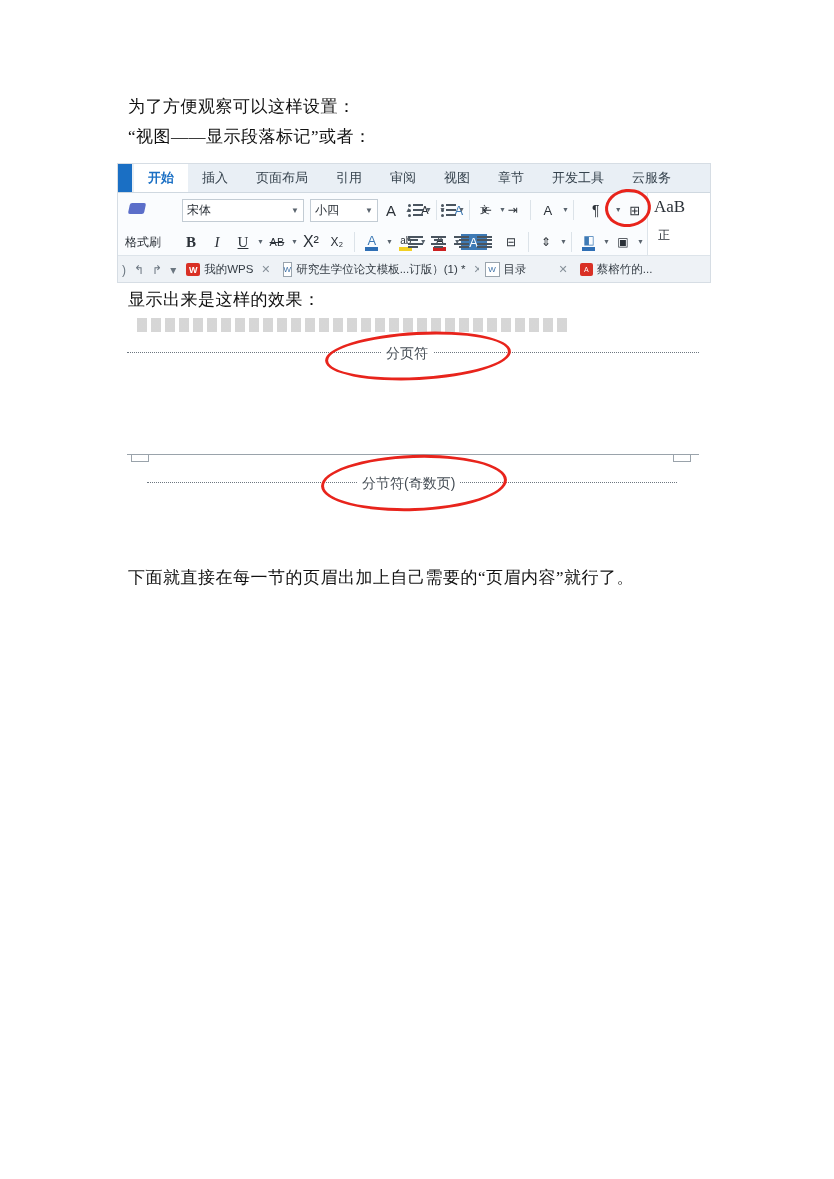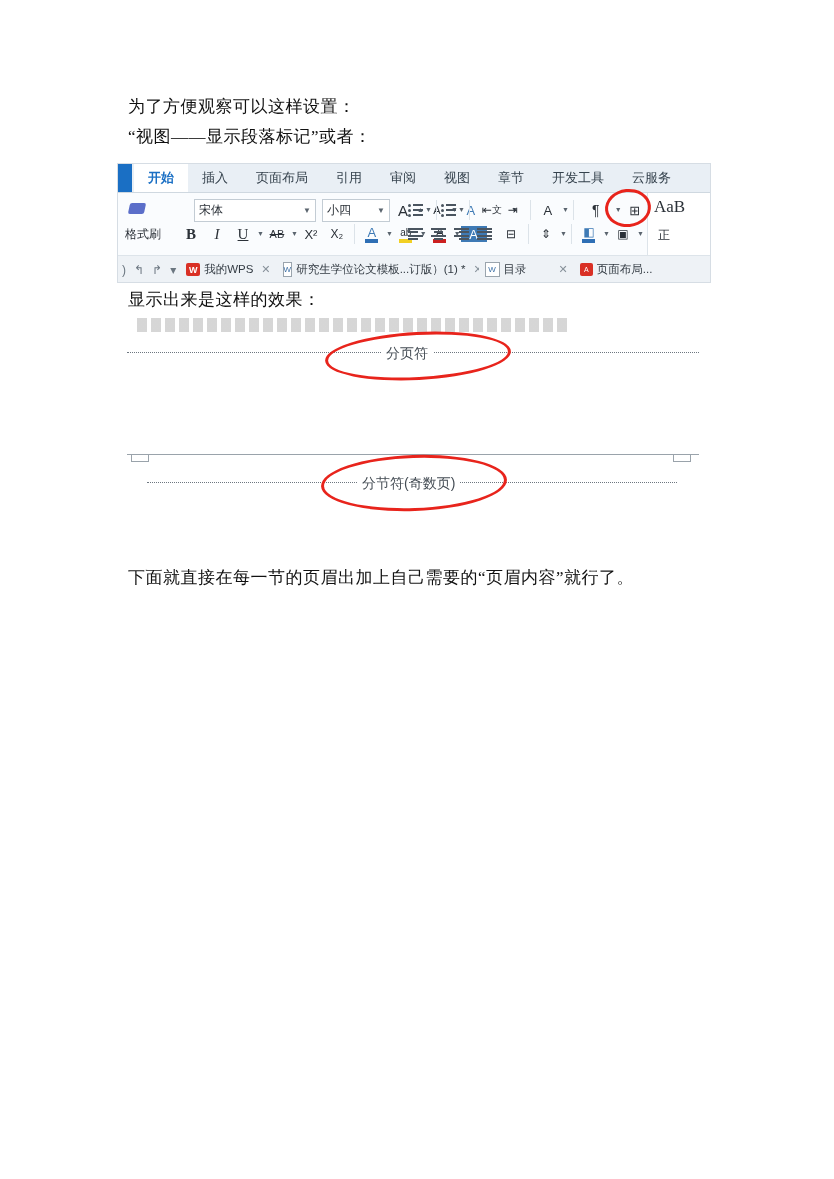--- a/index.html
+++ b/index.html
@@ -88,21 +88,21 @@
     background: #fafcfe;
     border-bottom: 1px solid #dde4ea;
   }
   .rb-row {
     position: absolute;
     display: flex;
     align-items: center;
     height: 26px;
   }
   .rb-row-1 { top: 4px; }
-  .rb-row-2 { top: 28px; }
+  .rb-row-2 { top: 36px; }
 
   .ctl {
     font-family: "Liberation Sans", sans-serif;
     font-size: 12px;
     color: #2b3138;
     display: flex;
     align-items: center;
     justify-content: center;
     height: 22px;
     min-width: 20px;
@@ -335,21 +335,21 @@
         <div class="tab">云服务</div>
       </div>
     </div>
 
     <div class="ribbon-body">
 
       <div class="rb-row rb-row-1" style="left:8px;">
         <div class="brush-icon"></div>
       </div>
 
-      <div class="rb-row rb-row-1" style="left:76px;">
+      <div class="rb-row rb-row-1" style="left:64px;">
         <div class="combo font-name">
           <span class="cap">宋体</span>
           <span class="arr">▼</span>
         </div>
         <div style="width:6px"></div>
         <div class="combo font-size">
           <span class="cap">小四</span>
           <span class="arr">▼</span>
         </div>
         <div class="ctl" style="font-size:15px">A</div>
@@ -409,21 +409,21 @@
         <div class="ctl" style="font-size:12px">格式刷</div>
       </div>
 
       <div class="rb-row rb-row-2" style="left:60px;">
         <div class="ctl bold">B</div>
         <div class="ctl ital">I</div>
         <div class="ctl under">U</div>
         <span class="mini-arr">▼</span>
         <div class="ctl" style="font-size:11px;text-decoration:line-through">AB</div>
         <span class="mini-arr">▼</span>
-        <div class="ctl" style="font-size:13px">X²</div>
+        <div class="ctl" style="font-size:16px">X²</div>
         <div class="ctl" style="font-size:12px">X₂</div>
         <div class="sep"></div>
         <div class="icon-stack">
           <div class="ctl" style="height:14px;font-size:13px;color:#3e7ab5">A</div>
           <span class="swatch-blue"></span>
         </div>
         <span class="mini-arr">▼</span>
         <div class="icon-stack">
           <div class="ctl" style="height:14px;font-size:10px">ab</div>
           <span class="swatch-yellow"></span>
@@ -501,21 +501,21 @@
         <span>研究生学位论文模板...订版）(1) *</span>
         <span class="x">✕</span>
       </div>
       <div class="doctab">
         <span class="doc-ico">W</span>
         <span>目录</span>
         <span class="x" style="margin-left:28px">✕</span>
       </div>
       <div class="doctab">
         <span class="pdf-ico">A</span>
-        <span>页面布局...</span>
+        <span>蔡榕竹的...</span>
       </div>
     </div>
   </div>
 
   <div class="ellipse ell-ribbon"></div>
 
   <div class="doc-text line3">显示出来是这样的效果：</div>
 
   <div class="break-shot">
     <div class="ghost-text"></div>

